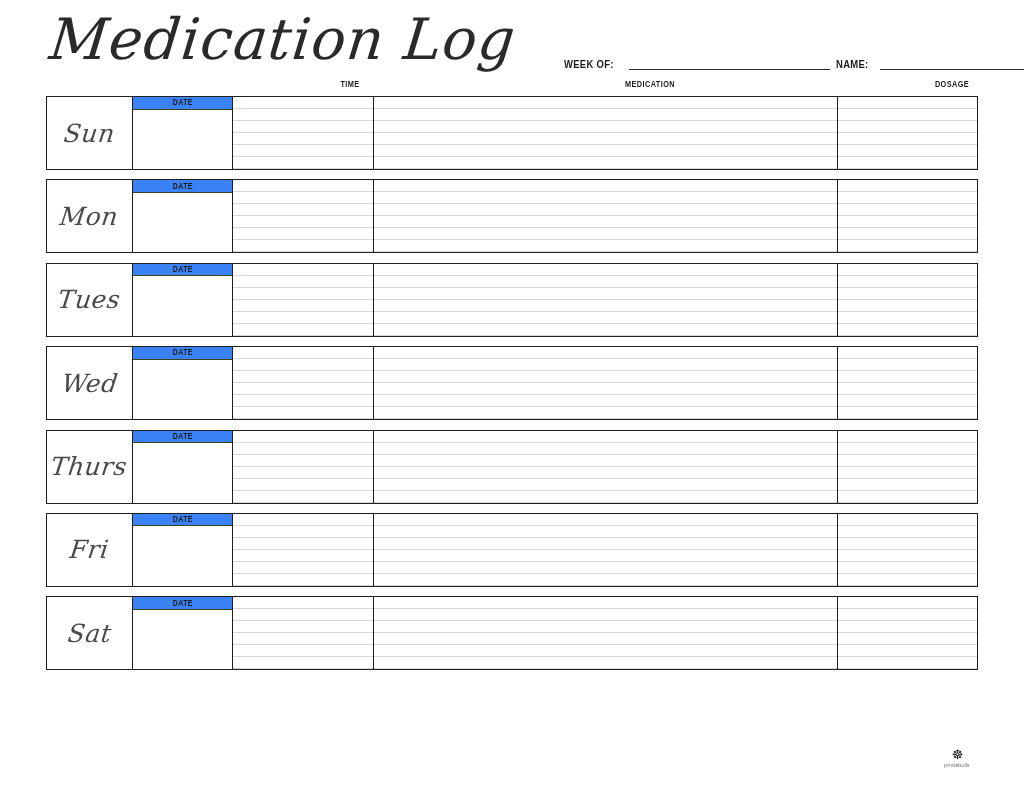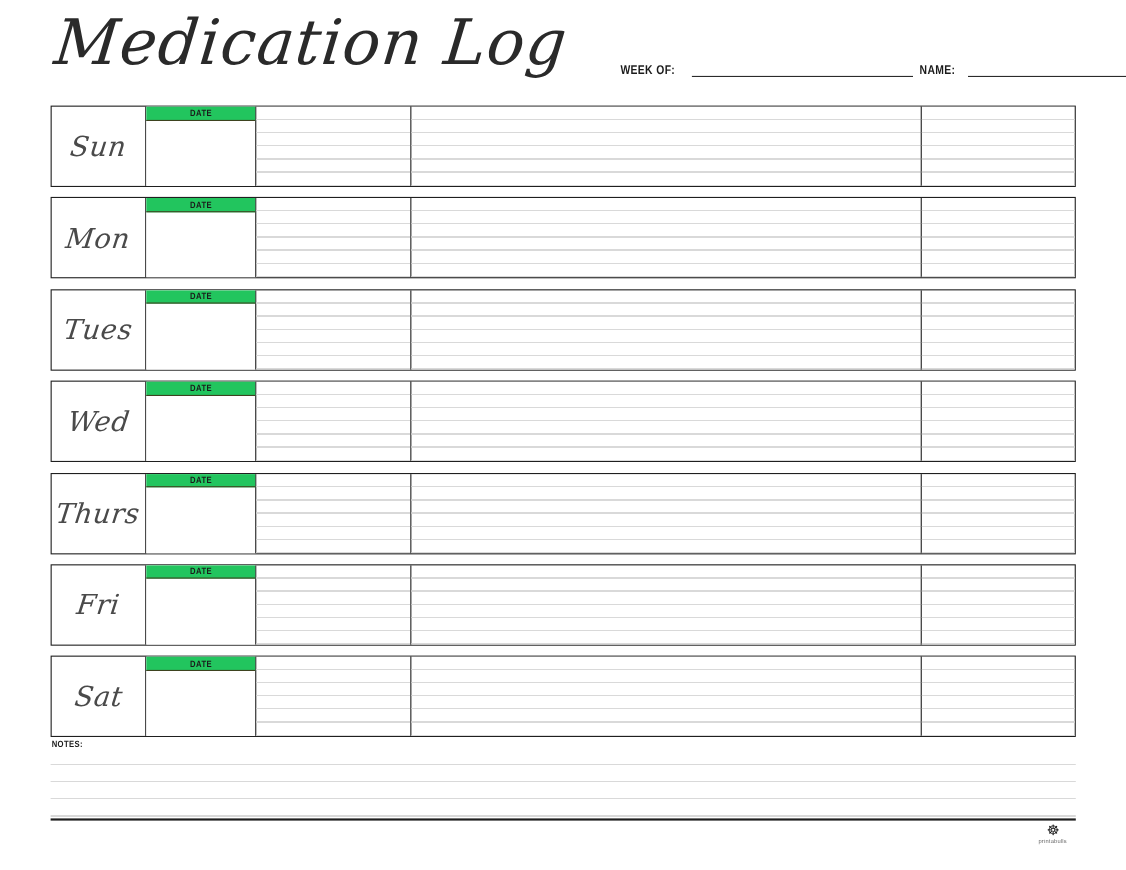--- a/index.html
+++ b/index.html
@@ -140,21 +140,21 @@
     flex: 0 0 100px;
     border-right: 1.7px solid #1f1f1f;
     box-sizing: border-box;
     position: relative;
     background: #fff;
   }
   .date-band {
     position: absolute;
     left: 0; right: 0; top: 0;
     height: 12.5px;
-    background: #22c55e;
+    background: #3b82f6;
     border-bottom: 1.6px solid #3d431f;
     box-sizing: border-box;
     display: flex;
     align-items: center;
     justify-content: center;
   }
   .date-band span {
     font-size: 8.2px;
     font-weight: 700;
     letter-spacing: 0.5px;
@@ -269,20 +269,25 @@
       <span class="field-label">WEEK OF:</span>
       <span class="field-line"></span>
     </div>
 
     <div class="field" id="field-name">
       <span class="field-label">NAME:</span>
       <span class="field-line"></span>
     </div>
   </div>
 
+  <div class="col-caps">
+    <div class="col-cap" id="cap-time">TIME</div>
+    <div class="col-cap" id="cap-medication">MEDICATION</div>
+    <div class="col-cap" id="cap-dosage">DOSAGE</div>
+  </div>
 
   <div class="rows" id="day-rows">
       <div class="day-row">
         <div class="cell-day">
           <span class="day-name">Sun</span>
         </div>
         <div class="cell-date">
           <div class="date-band">
             <span>DATE</span>
           </div>
@@ -371,24 +376,19 @@
             <span>DATE</span>
           </div>
           <div class="date-entry"></div>
         </div>
         <div class="cell-lines cell-time"></div>
         <div class="cell-lines cell-med"></div>
         <div class="cell-lines cell-dose"></div>
       </div>
     </div>
 
-  <div class="notes">
-    <div class="notes-label">NOTES:</div>
-    <div class="notes-lines"></div>
-    <div class="notes-bottom"></div>
-  </div>
 
   <div class="footer-logo">
     <span class="logo-mark">☸</span>
     <span class="logo-word">printabulls</span>
   </div>
 
 </div>
 
 </body></html>

